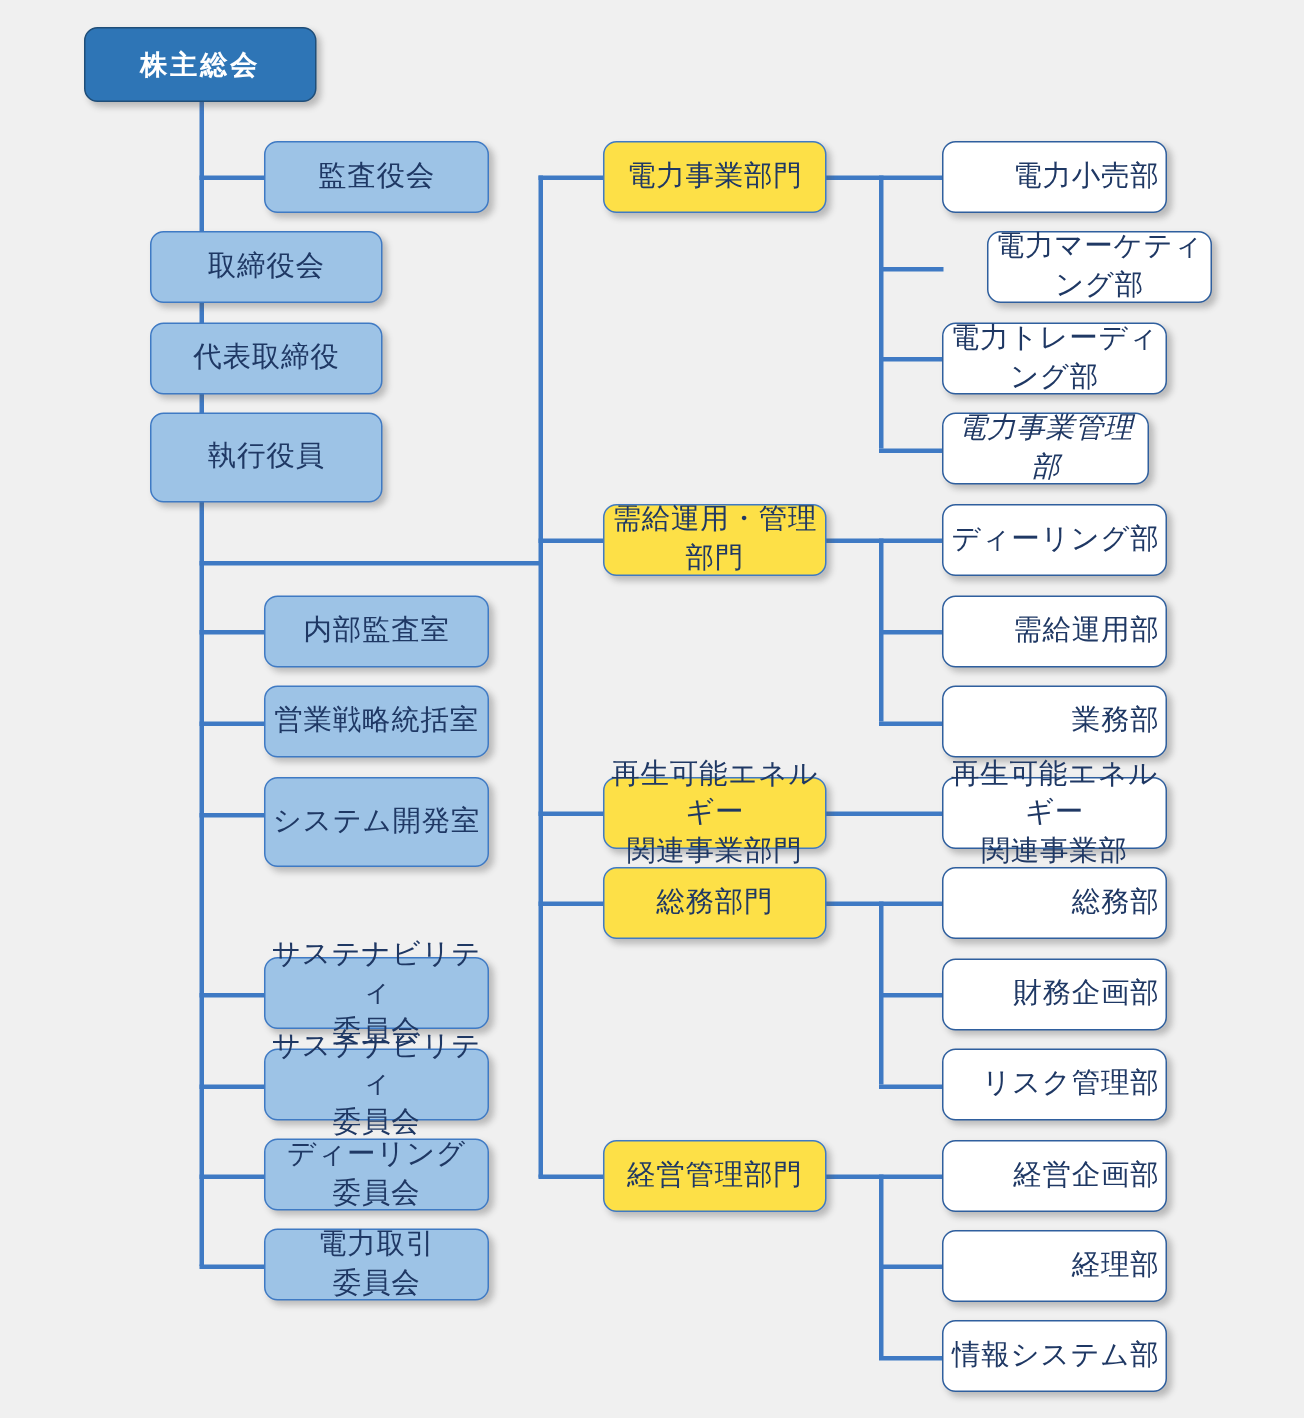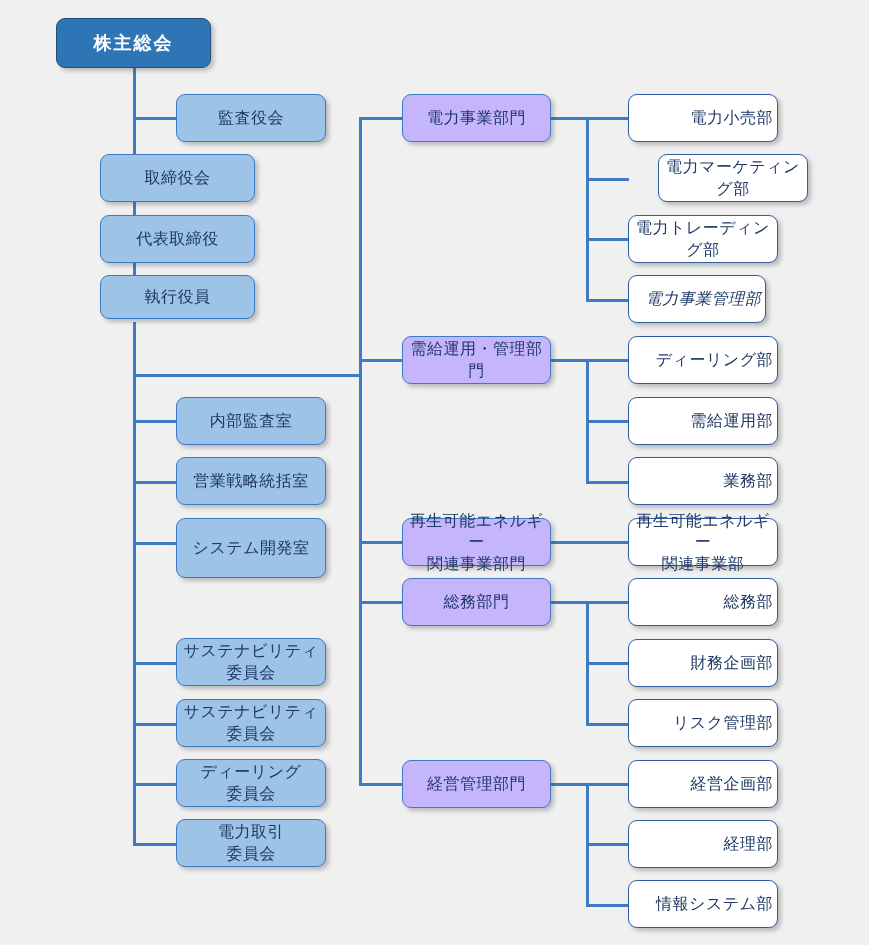--- a/index.html
+++ b/index.html
@@ -32,21 +32,21 @@
   
   .node {
     position: absolute;
     box-sizing: border-box;
     display: flex;
     align-items: center;
     justify-content: center;
     text-align: center;
     border-radius: 9px;
     border: 1.3px solid #2f5f9e;
-    font-size: 16px;
+    font-size: 19px;
     line-height: 1.35;
     letter-spacing: 0.5px;
     color: #1f3864;
     z-index: 3;
     box-shadow: 3px 3px 4px rgba(80,80,80,0.33);
     padding: 2px 4px;
   }
   .node span { display: block; white-space: pre-line; }
 
   
@@ -59,21 +59,21 @@
     font-size: 18px;
   }
   
   .node.blue {
     background: #9dc3e6;
     border-color: #3f7ac4;
     color: #1f3864;
   }
   
   .node.gray {
-    background: #c4b5fd;
+    background: #fde047;
     border-color: #3f7ac4;
     color: #1f3864;
   }
   
   .node.white {
     background: #ffffff;
     border-color: #2f5f9e;
     color: #1f3864;
     justify-content: flex-end;
   }
@@ -140,21 +140,21 @@
 
   <div class="node blue" style="left:176px; top:94px; width:150px; height:48px;">
     <span>監査役会</span>
   </div>
   <div class="node blue" style="left:100px; top:154px; width:155px; height:48px;">
     <span>取締役会</span>
   </div>
   <div class="node blue" style="left:100px; top:215px; width:155px; height:48px;">
     <span>代表取締役</span>
   </div>
-  <div class="node blue" style="left:100px; top:275px; width:155px; height:44px;">
+  <div class="node blue" style="left:100px; top:275px; width:155px; height:60px;">
     <span>執行役員</span>
   </div>
 
   <div class="node blue" style="left:176px; top:397px; width:150px; height:48px;">
     <span>内部監査室</span>
   </div>
   <div class="node blue" style="left:176px; top:457px; width:150px; height:48px;">
     <span>営業戦略統括室</span>
   </div>
   <div class="node blue" style="left:176px; top:518px; width:150px; height:60px;">

